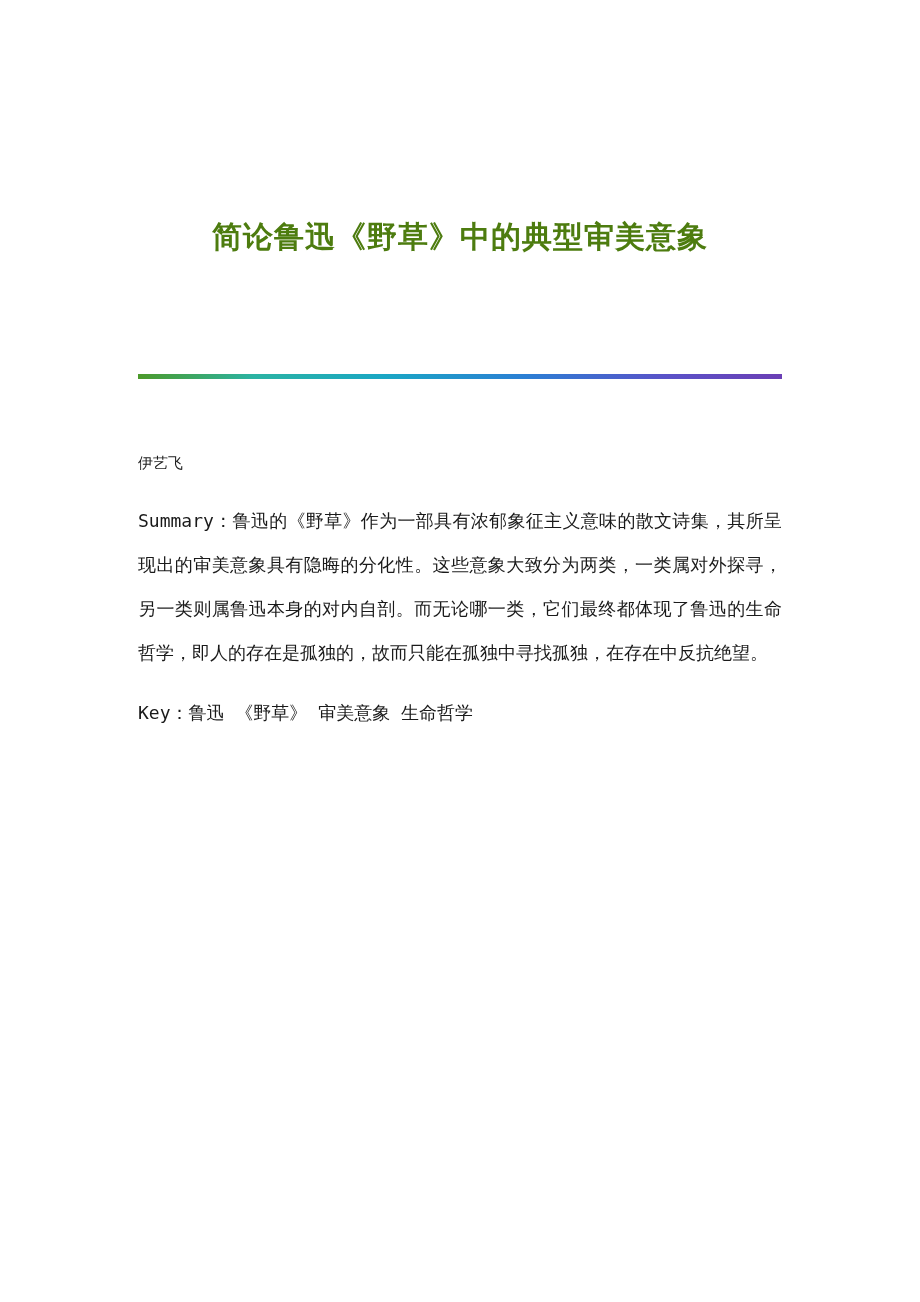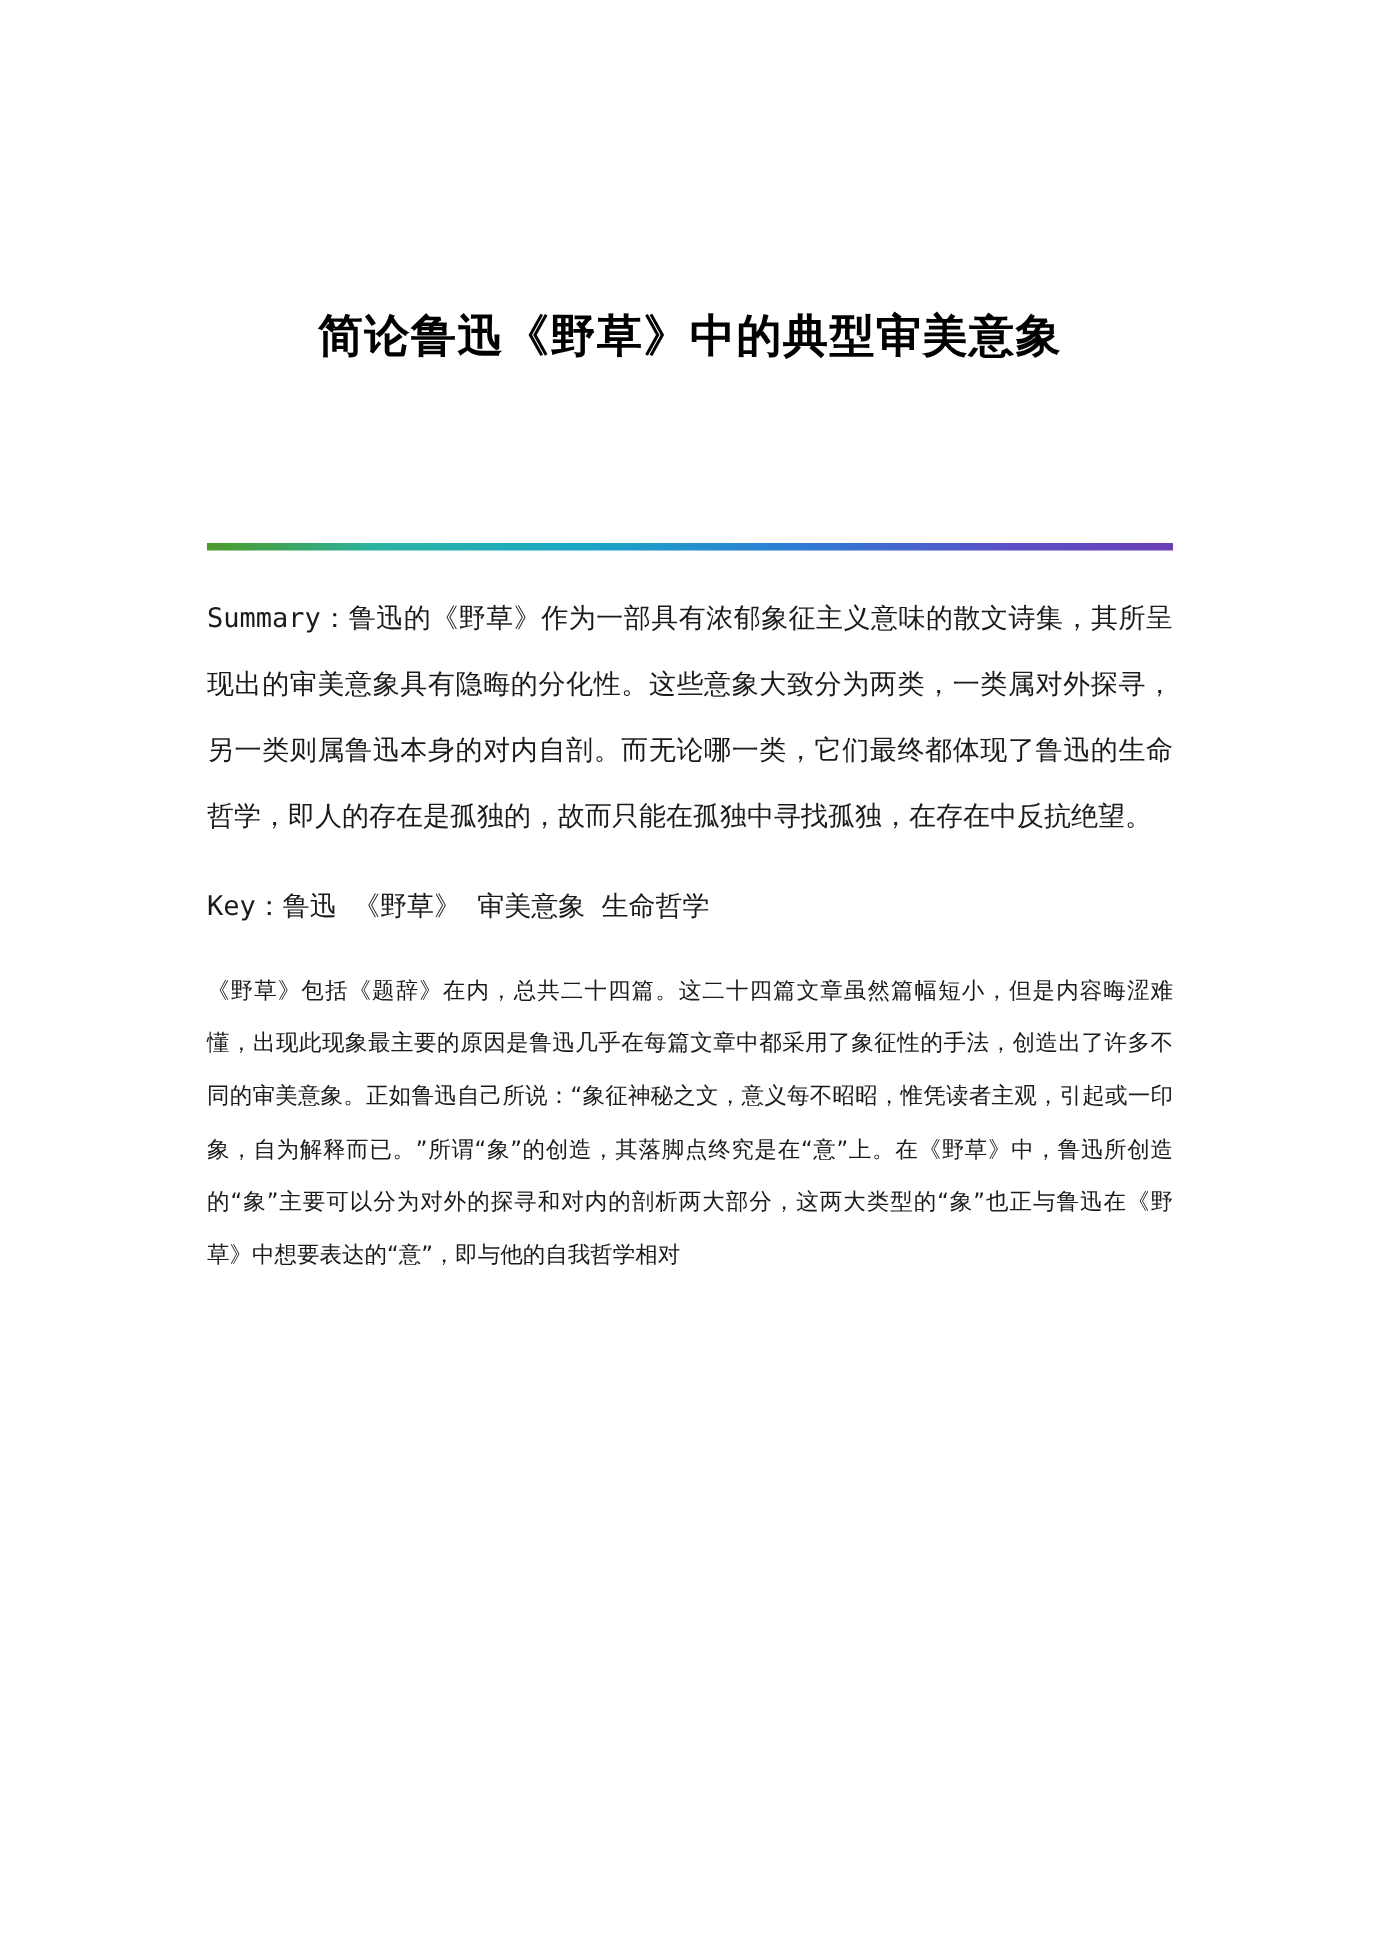--- a/index.html
+++ b/index.html
@@ -15,29 +15,29 @@
     overflow: hidden;
   }
   .page {
     position: relative;
     width: 920px;
     height: 1302px;
     box-sizing: border-box;
     padding: 0 138px;
   }
   .title {
-    margin: 0;
+    margin: 12px;
     padding-top: 205px;
     font-family: "DejaVu Sans", sans-serif;
     font-size: 30px;
     font-weight: bold;
     letter-spacing: 1px;
     line-height: 1.3;
     text-align: center;
-    color: #000000;
+    color: #4d7c0f;
   }
   .divider {
     margin-top: 118px;
     height: 5px;
     width: 100%;
     background: linear-gradient(to right, #4c9a2a 0%, #2bb3a3 18%, #1aa7c4 38%, #2b7fd4 60%, #5a52c8 82%, #6b3fb5 100%);
   }
   .author {
     margin-top: 72px;
     font-family: "DejaVu Sans", sans-serif;
@@ -69,20 +69,20 @@
 </style>
 </head>
 <body>
 
 <div class="page">
 
   <h1 class="title">简论鲁迅《野草》中的典型审美意象</h1>
 
   <div class="divider"></div>
 
+  <div class="author">伊艺飞</div>
 
   <p class="abstract">Summary：鲁迅的《野草》作为一部具有浓郁象征主义意味的散文诗集，其所呈现出的审美意象具有隐晦的分化性。这些意象大致分为两类，一类属对外探寻，另一类则属鲁迅本身的对内自剖。而无论哪一类，它们最终都体现了鲁迅的生命哲学，即人的存在是孤独的，故而只能在孤独中寻找孤独，在存在中反抗绝望。</p>
 
   <p class="keywords">Key：鲁迅 《野草》 审美意象 生命哲学</p>
 
-  <p class="body-text">《野草》包括《题辞》在内，总共二十四篇。这二十四篇文章虽然篇幅短小，但是内容晦涩难懂，出现此现象最主要的原因是鲁迅几乎在每篇文章中都采用了象征性的手法，创造出了许多不同的审美意象。正如鲁迅自己所说：“象征神秘之文，意义每不昭昭，惟凭读者主观，引起或一印象，自为解释而已。”所谓“象”的创造，其落脚点终究是在“意”上。在《野草》中，鲁迅所创造的“象”主要可以分为对外的探寻和对内的剖析两大部分，这两大类型的“象”也正与鲁迅在《野草》中想要表达的“意”，即与他的自我哲学相对</p>
 
 </div>
 
 </body></html>

